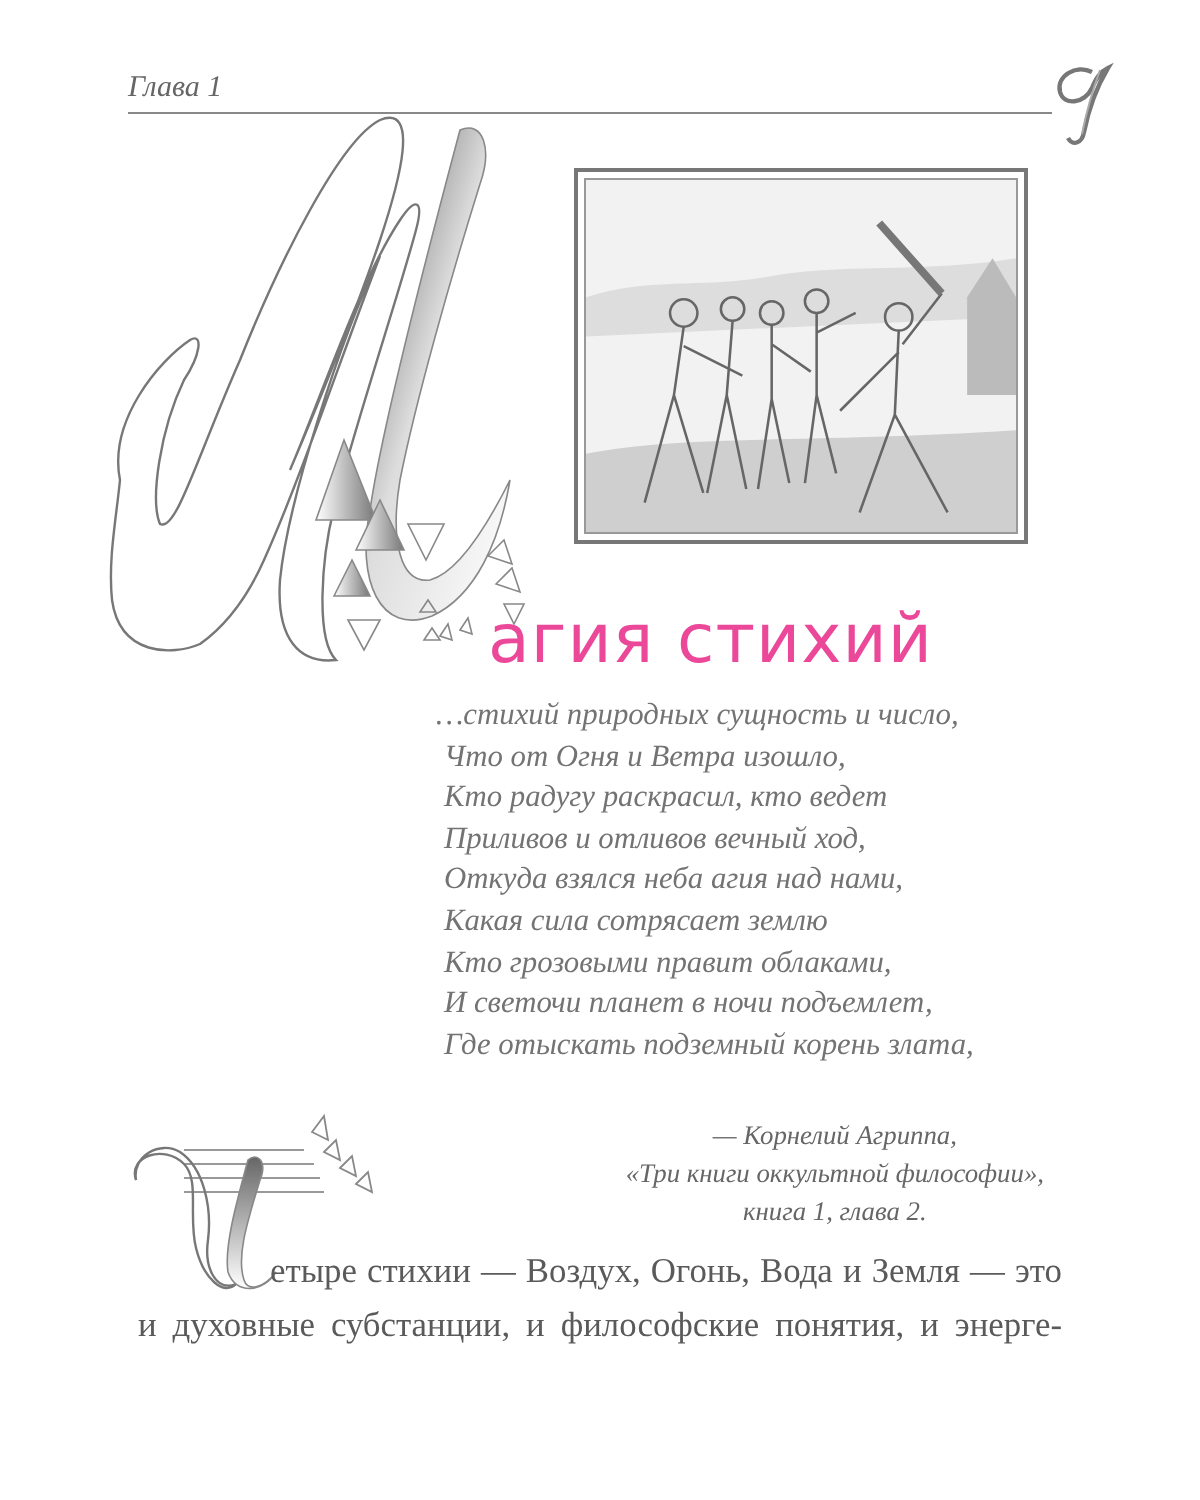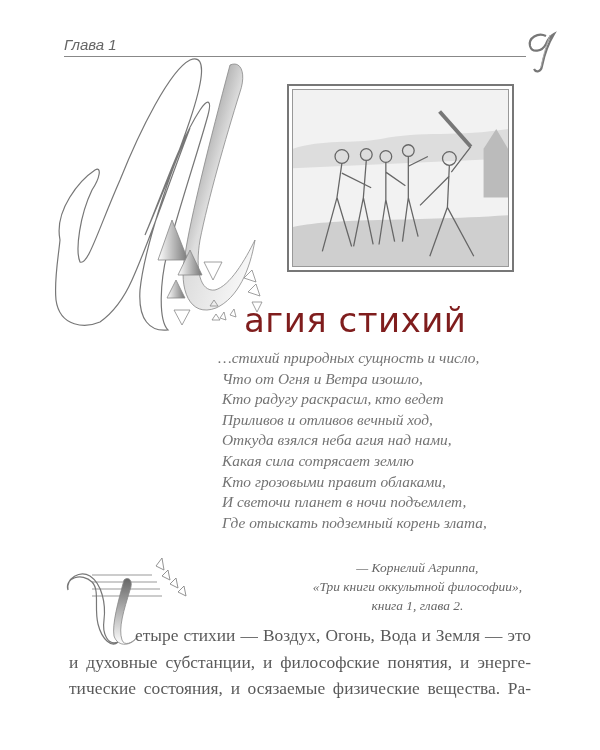--- a/index.html
+++ b/index.html
@@ -1,42 +1,42 @@
 <!DOCTYPE html>
 <html><head>
 <meta charset="utf-8">
 <style>
   html, body { margin: 0; padding: 0; }
   body {
     width: 600px; height: 750px; background: #ffffff; position: relative; overflow: hidden;
     font-family: "DejaVu Serif", serif; color: #555;
   }
   .running-head {
-    position: absolute; left: 64px; top: 36px; font-family: Liberation Sans, sans-serif;
+    position: absolute; left: 64px; top: 36px; font-family: Liberation Serif, serif;
     font-style: italic; font-size: 15px; color: #666;
   }
   .head-rule {
     position: absolute; left: 64px; top: 56px; width: 462px; height: 1px; background: #888;
   }
   .page-number {
     position: absolute; left: 520px; top: 26px; width: 50px; height: 50px;
   }
   .initial-m {
     position: absolute; left: 40px; top: 30px; width: 260px; height: 320px;
   }
   .engraving {
     position: absolute; left: 287px; top: 84px; width: 227px; height: 188px;
     border: 2px solid #777; padding: 3px; box-sizing: border-box; background: #fff;
   }
   .engraving-inner {
     width: 100%; height: 100%; border: 1px solid #999; box-sizing: border-box; overflow: hidden;
   }
   .chapter-title {
     position: absolute; left: 244px; top: 300px; font-family: "DejaVu Sans", sans-serif;
-    font-size: 34px; color: #7f1d1d; letter-spacing: 0.5px;
+    font-size: 34px; color: #ec4899; letter-spacing: 0.5px;
   }
   .poem {
     position: absolute; left: 218px; top: 348px; font-family: "Liberation Serif", serif;
     font-style: italic; font-size: 15.4px; line-height: 20.6px; color: #737373;
   }
   .poem div { white-space: nowrap; }
   .poem .indent { padding-left: 4px; }
   .attribution {
     position: absolute; right: 78px; top: 558px; text-align: center;
     font-family: "Liberation Serif", serif; font-style: italic; font-size: 13.4px; line-height: 19px; color: #666;
@@ -150,14 +150,13 @@
   <path d="M62 32 C66 28 72 32 68 42 C62 62 56 80 60 92 C62 98 70 96 76 88 C70 98 56 100 52 88 C50 76 56 54 62 32 Z" fill="url(#gc)" stroke="#888" stroke-width="0.8"></path>
   <polygon points="94,18 100,10 102,22" fill="none" stroke="#888" stroke-width="0.9"></polygon>
   <polygon points="100,28 106,22 108,32" fill="none" stroke="#888" stroke-width="0.9"></polygon>
   <polygon points="108,36 114,30 116,40" fill="none" stroke="#888" stroke-width="0.9"></polygon>
   <polygon points="116,44 122,38 124,48" fill="none" stroke="#888" stroke-width="0.9"></polygon>
 </svg>
 
 <div class="body-text">
   <span class="line first">етыре стихии — Воздух, Огонь, Вода и Земля — это</span>
   <span class="line">и духовные субстанции, и философские понятия, и энерге-</span>
-  <span class="line">тические состояния, и осязаемые физические вещества. Ра-</span>
 </div>
 
 </body></html>

